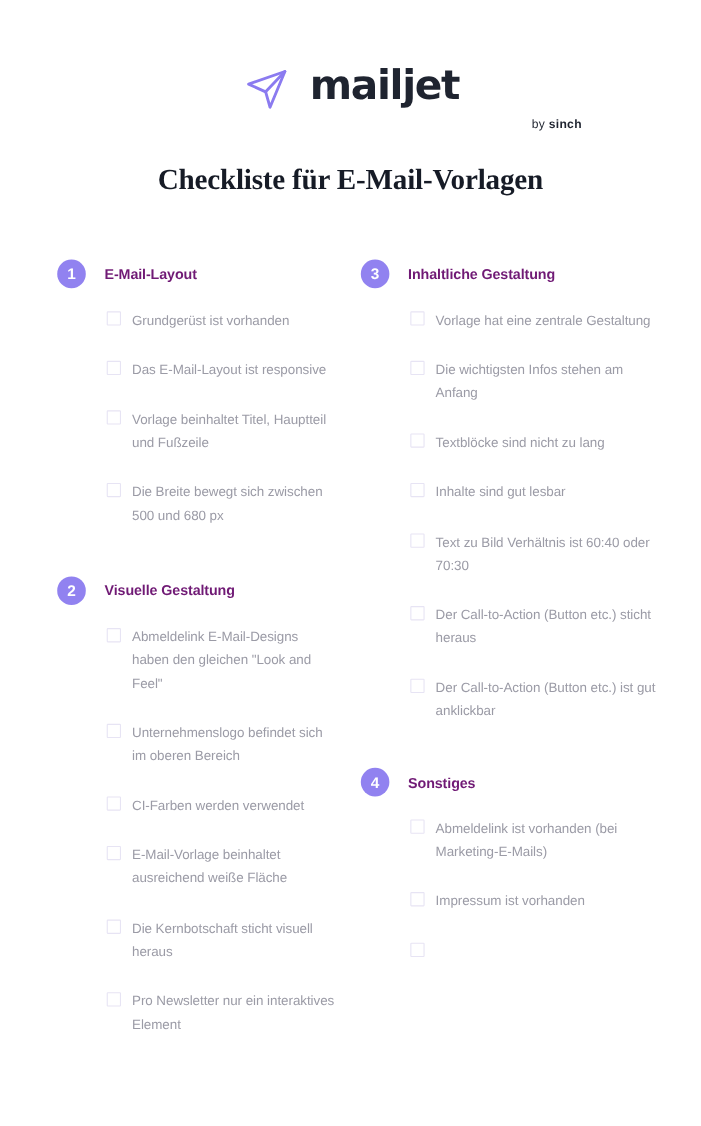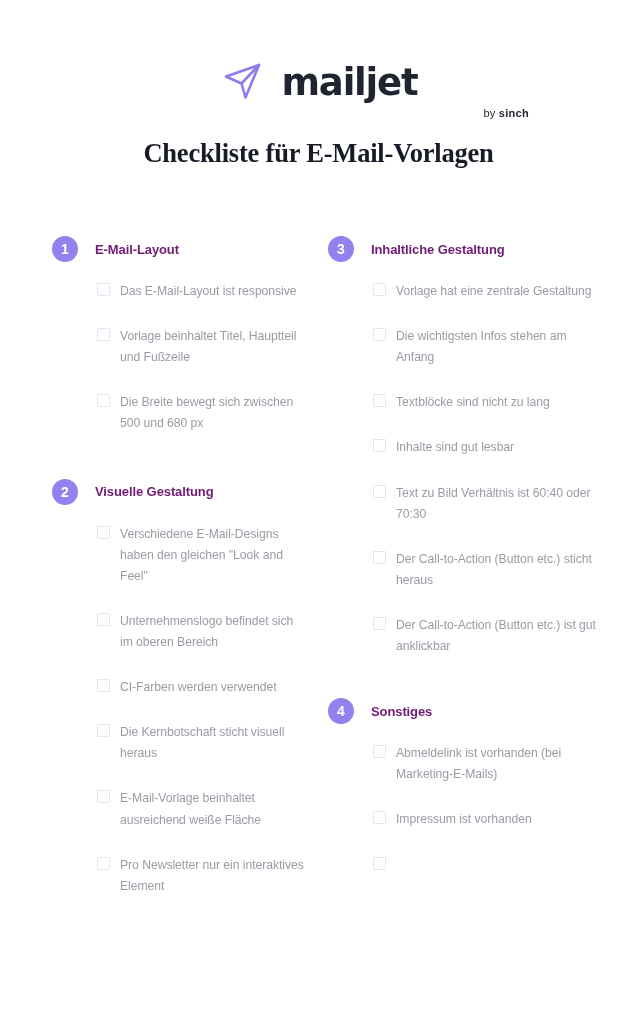--- a/index.html
+++ b/index.html
@@ -21,21 +21,20 @@
   
   .header {
     padding-top: 58px;
     display: flex;
     flex-direction: column;
     align-items: center;
   }
 
   .logo-row {
     display: flex;
-    align-items: center;
     gap: 16px;
   }
 
   .logo-mark {
     width: 46px;
     height: 46px;
     display: block;
     flex: none;
   }
 
@@ -56,21 +55,21 @@
     margin-top: 3px;
     font-size: 11px;
     color: #1f2430;
     letter-spacing: 0.2px;
   }
   .logo-sub .by { font-weight: 400; }
   .logo-sub .sinch { font-weight: 700; letter-spacing: 0.3px; }
 
   
   .page-title {
-    margin-top: 19px;
+    margin-top: 29px;
     text-align: center;
     font-family: "Liberation Serif", "DejaVu Serif", serif;
     font-size: 26.5px;
     font-weight: 700;
     color: #161b26;
     letter-spacing: -0.2px;
   }
 
   
   .columns {
@@ -182,20 +181,24 @@
   <div class="column col-left">
 
     <div class="section sec-1">
       <div class="section-header">
         <span class="badge">1</span>
         <span class="section-title">E-Mail-Layout</span>
       </div>
       <ul class="items">
         <li class="item">
           <span class="checkbox"></span>
+          <span class="item-label">Grundgerüst ist vorhanden</span>
+        </li>
+        <li class="item">
+          <span class="checkbox"></span>
           <span class="item-label">Das E-Mail-Layout ist responsive</span>
         </li>
         <li class="item">
           <span class="checkbox"></span>
           <span class="item-label">Vorlage beinhaltet Titel, Hauptteil und Fußzeile</span>
         </li>
         <li class="item">
           <span class="checkbox"></span>
           <span class="item-label">Die Breite bewegt sich zwischen 500 und 680 px</span>
         </li>
@@ -203,37 +206,37 @@
     </div>
 
     <div class="section sec-2">
       <div class="section-header">
         <span class="badge">2</span>
         <span class="section-title">Visuelle Gestaltung</span>
       </div>
       <ul class="items">
         <li class="item">
           <span class="checkbox"></span>
-          <span class="item-label">Verschiedene E-Mail-Designs haben den gleichen "Look and Feel"</span>
+          <span class="item-label">Abmeldelink E-Mail-Designs haben den gleichen "Look and Feel"</span>
         </li>
         <li class="item">
           <span class="checkbox"></span>
           <span class="item-label">Unternehmenslogo befindet sich im oberen Bereich</span>
         </li>
         <li class="item">
           <span class="checkbox"></span>
           <span class="item-label">CI-Farben werden verwendet</span>
         </li>
         <li class="item">
           <span class="checkbox"></span>
+          <span class="item-label">E-Mail-Vorlage beinhaltet ausreichend weiße Fläche</span>
+        </li>
+        <li class="item">
+          <span class="checkbox"></span>
           <span class="item-label">Die Kernbotschaft sticht visuell heraus</span>
-        </li>
-        <li class="item">
-          <span class="checkbox"></span>
-          <span class="item-label">E-Mail-Vorlage beinhaltet ausreichend weiße Fläche</span>
         </li>
         <li class="item">
           <span class="checkbox"></span>
           <span class="item-label">Pro Newsletter nur ein interaktives Element</span>
         </li>
       </ul>
     </div>
 
   </div>
 

